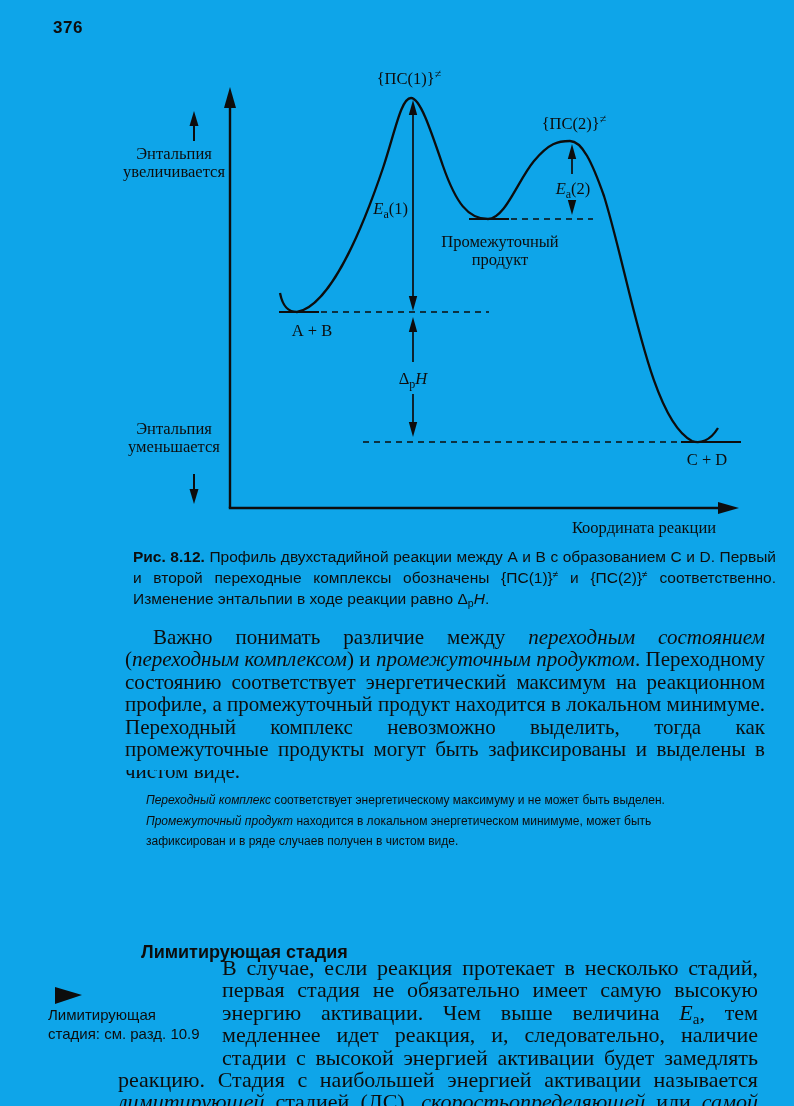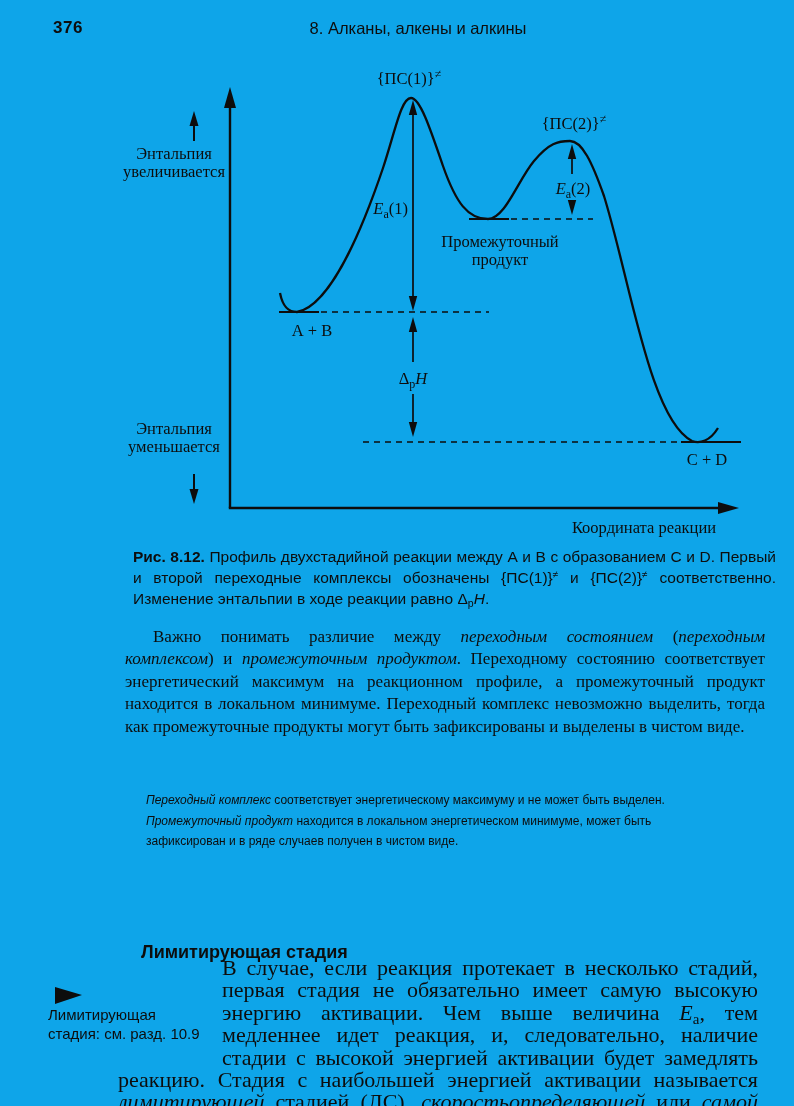--- a/index.html
+++ b/index.html
@@ -5,40 +5,39 @@
   html,body{margin:0;padding:0;background:#e8e8e8;}
   .page{position:relative;width:794px;height:1106px;background:#0ea5e9;overflow:hidden;
         font-family:"Liberation Serif",serif;color:#0d0d0d;padding-left:44px;}
   .abs{position:absolute;}
   .sans{font-family:"Liberation Sans",sans-serif;}
   .pagenum{left:53px;top:18px;font-weight:bold;font-size:17px;letter-spacing:.5px;}
   .chapter{left:46px;top:19px;width:744px;text-align:center;font-size:16.5px;}
   .figure-svg{left:0;top:55px;}
   .dlbl{font-family:"Liberation Serif",serif;font-size:16.5px;fill:#0d0d0d;}
   .caption{left:125px;top:546px;width:643px;font-size:15.5px;line-height:21px;text-align:justify;margin-left:8px;}
-  .para{left:125px;top:626px;width:640px;font-size:17px;line-height:22.4px;text-align:justify;}
+  .para{left:125px;top:626px;width:640px;font-size:21px;line-height:22.4px;text-align:justify;}
   .para1{text-indent:28px;}
   .rulebox{left:122px;top:768px;width:620px;box-sizing:border-box;border:2px solid #0ea5e9;
            padding:20px 34px 18px 22px;font-size:12px;line-height:20.5px;}
   .sechead{left:125px;top:926px;font-size:18px;font-weight:bold;}
   .para2{left:118px;top:957px;width:640px;font-size:22px;line-height:22.4px;text-align:justify;}
   .note-spacer{float:left;width:104px;height:66px;margin-top:45px;}
   .margin-note{left:48px;top:1005px;width:165px;font-size:15px;line-height:19px;}
   .note-arrow{left:55px;top:987px;width:0;height:0;border-left:27px solid #0d0d0d;
               border-top:8px solid transparent;border-bottom:9px solid transparent;}
   sub{font-size:68%;vertical-align:-0.25em;line-height:0;}
   sup{font-size:66%;vertical-align:0.5em;line-height:0;}
 </style>
 </head>
 <body>
 
 <div class="page">
 
   <div class="abs pagenum sans">376</div>
-  <div class="abs chapter sans">8. Алканы, алкены и алкины</div>
 
   <svg class="abs figure-svg" width="794" height="490" viewBox="0 55 794 490">
 
     <line x1="230" y1="508" x2="230" y2="103" stroke="#0d0d0d" stroke-width="2.4"></line>
     <polygon points="230,87 224,108 236,108" fill="#0d0d0d"></polygon>
     <line x1="228.8" y1="508" x2="724" y2="508" stroke="#0d0d0d" stroke-width="2.4"></line>
     <polygon points="739,508 718,502 718,514" fill="#0d0d0d"></polygon>
 
     <line x1="194" y1="141" x2="194" y2="121" stroke="#0d0d0d" stroke-width="2"></line>
     <polygon points="194,111 189.5,126 198.5,126" fill="#0d0d0d"></polygon>

